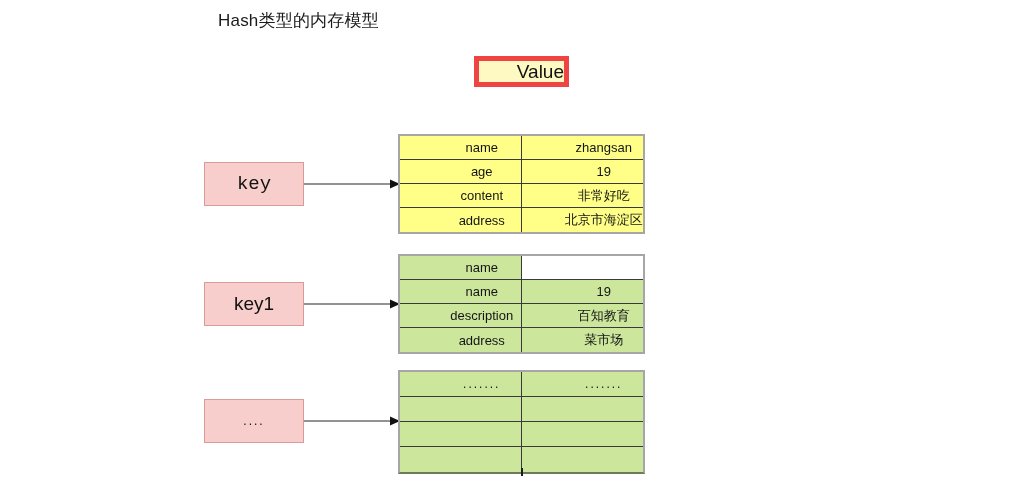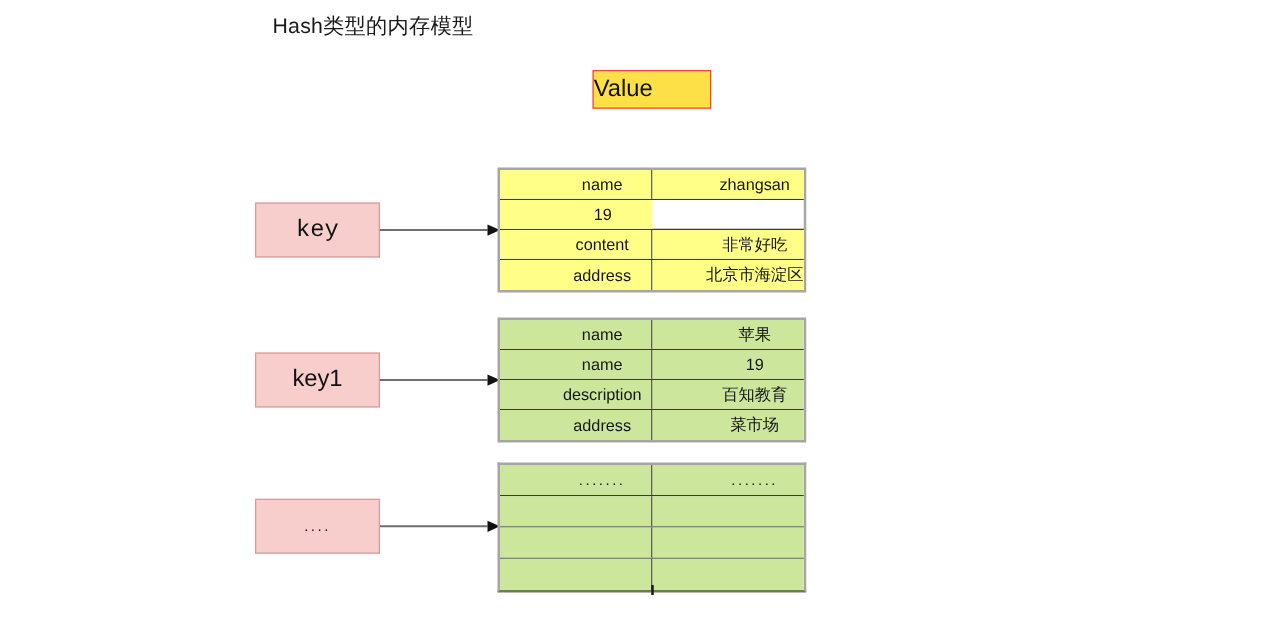--- a/index.html
+++ b/index.html
@@ -34,26 +34,26 @@
     letter-spacing: 0.2px;
   }
 
   
   .value-box {
     position: absolute;
     left: 474px;
     top: 56px;
     width: 95px;
     height: 31px;
-    background: #fde047;
-    border: 1px solid #ef4444;
+    background: #fef9c3;
+    border: 5px solid #ef4444;
     box-sizing: border-box;
     display: flex;
     align-items: center;
-    justify-content: flex-start;
+    justify-content: flex-end;
     font-size: 19px;
     color: #111111;
   }
 
   
   .key-box {
     position: absolute;
     width: 100px;
     height: 44px;
     background: #f8cecc;
@@ -155,20 +155,21 @@
       <polygon points="86,1.5 96,6 86,10.5" fill="#111111"></polygon>
     </svg>
   </div>
 
   <div class="vtable t0 yellow">
     <div class="row">
       <div class="cell left">name</div>
       <div class="cell">zhangsan</div>
     </div>
     <div class="row">
+      <div class="cell left">age</div>
       <div class="cell">19</div>
     </div>
     <div class="row">
       <div class="cell left">content</div>
       <div class="cell">非常好吃</div>
     </div>
     <div class="row">
       <div class="cell left">address</div>
       <div class="cell">北京市海淀区</div>
     </div>
@@ -181,21 +182,20 @@
   <div class="arrow a1">
     <svg width="96" height="12" viewBox="0 0 96 12" xmlns="http://www.w3.org/2000/svg">
       <line x1="0" y1="6" x2="86" y2="6" stroke="#6e6e6e" stroke-width="1.6"></line>
       <polygon points="86,1.5 96,6 86,10.5" fill="#111111"></polygon>
     </svg>
   </div>
 
   <div class="vtable t1 green">
     <div class="row">
       <div class="cell left">name</div>
-      <div class="cell">苹果</div>
     </div>
     <div class="row">
       <div class="cell left">name</div>
       <div class="cell">19</div>
     </div>
     <div class="row">
       <div class="cell left">description</div>
       <div class="cell">百知教育</div>
     </div>
     <div class="row">

